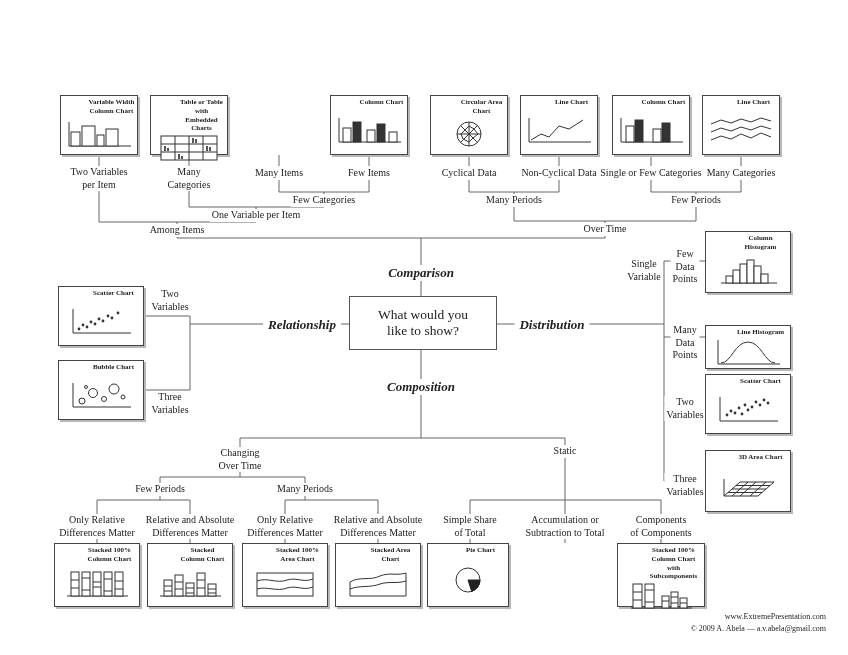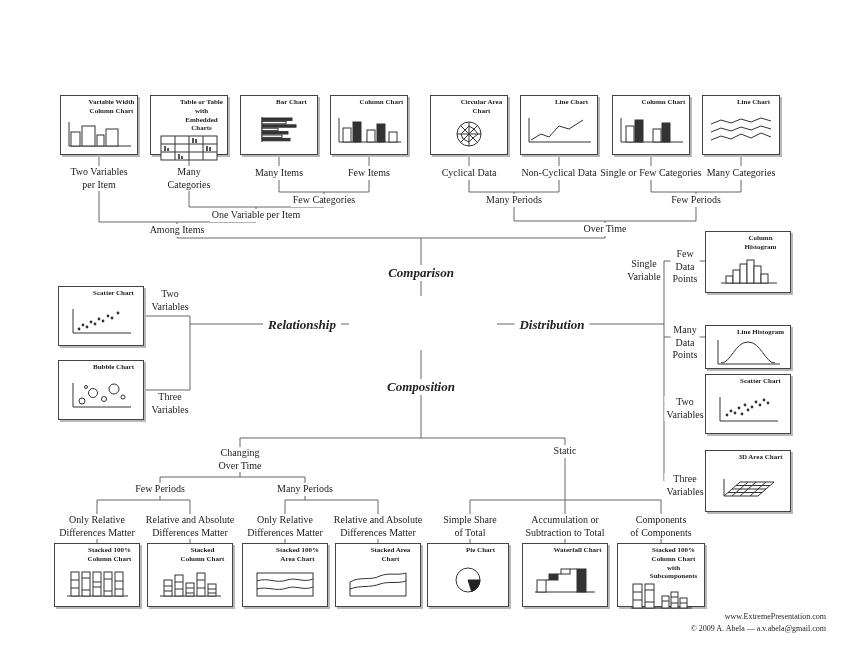--- a/index.html
+++ b/index.html
@@ -82,37 +82,20 @@
             <rect x="27" y="23" width="2" height="3"></rect>
             <rect x="38" y="5" width="2" height="5"></rect>
             <rect x="41" y="6" width="2" height="4"></rect>
             <rect x="52" y="13" width="2" height="5"></rect>
             <rect x="55" y="14" width="2" height="4"></rect>
           </g>
         </svg>
     </div>
   </div>
 
-  <div class="chart-box" style="left:240px;top:95px;width:78px;height:60px">
-    <div class="bt">Bar Chart</div>
-    <div class="ic">
-      <svg width="70" height="30" viewBox="0 0 70 30">
-          <path d="M18 2V27" stroke="#333" fill="none"></path>
-          <g stroke="#333">
-            <rect x="18" y="3" width="30" height="2.4" fill="#333"></rect>
-            <rect x="18" y="6.4" width="24" height="2.4" fill="#fff"></rect>
-            <rect x="18" y="9.8" width="34" height="2.4" fill="#333"></rect>
-            <rect x="18" y="13.2" width="16" height="2.4" fill="#fff"></rect>
-            <rect x="18" y="16.6" width="26" height="2.4" fill="#333"></rect>
-            <rect x="18" y="20" width="20" height="2.4" fill="#fff"></rect>
-            <rect x="18" y="23.4" width="28" height="2.4" fill="#333"></rect>
-          </g>
-        </svg>
-    </div>
-  </div>
 
   <div class="chart-box" style="left:330px;top:95px;width:78px;height:60px">
     <div class="bt">Column Chart</div>
     <div class="ic">
       <svg width="70" height="30" viewBox="0 0 70 30">
           <path d="M5 3V27H67" fill="none" stroke="#333"></path>
           <rect x="9" y="13" width="8" height="14" fill="#fff" stroke="#333"></rect>
           <rect x="19" y="7" width="8" height="20" fill="#333" stroke="#333"></rect>
           <rect x="33" y="15" width="8" height="12" fill="#fff" stroke="#333"></rect>
           <rect x="43" y="9" width="8" height="18" fill="#333" stroke="#333"></rect>
@@ -184,20 +167,22 @@
   <span class="lbl" style="left:177px;top:224px">Among Items</span>
   <span class="lbl" style="left:514px;top:194px">Many Periods</span>
   <span class="lbl" style="left:696px;top:194px">Few Periods</span>
   <span class="lbl" style="left:605px;top:223px">Over Time</span>
 
   <span class="branch" style="left:421px;top:265px">Comparison</span>
   <span class="branch" style="left:302px;top:317px">Relationship</span>
   <span class="branch" style="left:552px;top:317px">Distribution</span>
   <span class="branch" style="left:421px;top:379px">Composition</span>
 
+  <div class="center-box">What would you
+like to show?</div>
 
   <div class="chart-box" style="left:58px;top:286px;width:86px;height:60px">
     <div class="bt">Scatter Chart</div>
     <div class="ic">
       <svg width="70" height="30" viewBox="0 0 70 30">
           <path d="M7 3V27H65" fill="none" stroke="#333"></path>
           <g fill="#333">
             <circle cx="13" cy="23" r="1.4"></circle>
             <circle cx="17" cy="19" r="1.4"></circle>
             <circle cx="21" cy="21" r="1.4"></circle>
@@ -380,33 +365,20 @@
   </div>
   <div class="chart-box" style="left:427px;top:543px;width:82px;height:64px">
     <div class="bt">Pie Chart</div>
     <div class="ic">
       <svg width="70" height="30" viewBox="0 0 70 30">
           <circle cx="35" cy="15" r="12" fill="#fff" stroke="#333"></circle>
           <path d="M35 15L47 15A12 12 0 0 1 38.7 26.4Z" fill="#222" stroke="#222"></path>
         </svg>
     </div>
   </div>
-  <div class="chart-box" style="left:522px;top:543px;width:86px;height:64px">
-    <div class="bt">Waterfall Chart</div>
-    <div class="ic">
-      <svg width="70" height="30" viewBox="0 0 70 30">
-          <path d="M5 27H65" stroke="#333" fill="none"></path>
-          <rect x="7" y="15" width="9" height="12" fill="#fff" stroke="#333"></rect>
-          <rect x="19" y="9" width="9" height="6" fill="#333" stroke="#333"></rect>
-          <rect x="31" y="4" width="9" height="5" fill="#fff" stroke="#333"></rect>
-          <rect x="47" y="4" width="9" height="23" fill="#333" stroke="#333"></rect>
-          <path d="M16 15H19M28 9H31M40 4H47" stroke="#333" fill="none"></path>
-        </svg>
-    </div>
-  </div>
   <div class="chart-box" style="left:617px;top:543px;width:88px;height:64px">
     <div class="bt">Stacked 100% Column Chart
 with Subcomponents</div>
     <div class="ic">
       <svg width="70" height="30" viewBox="0 0 70 30">
           <path d="M5 27H66" stroke="#333" fill="none"></path>
           <g fill="#fff" stroke="#333">
             <rect x="7" y="3" width="9" height="24"></rect>
             <rect x="19" y="3" width="9" height="24"></rect>
             <rect x="36" y="15" width="7" height="12"></rect>

